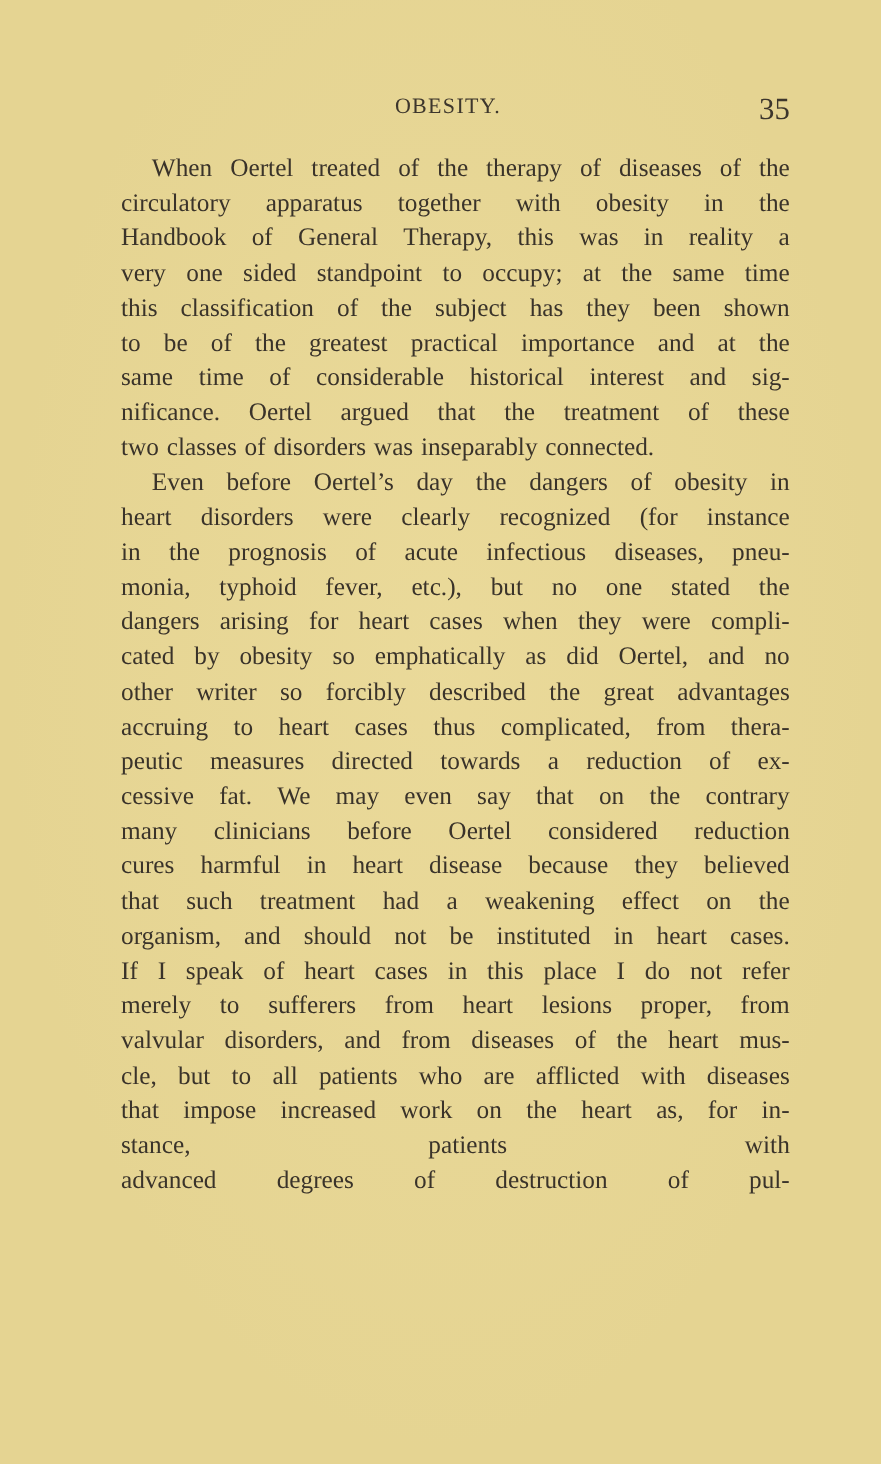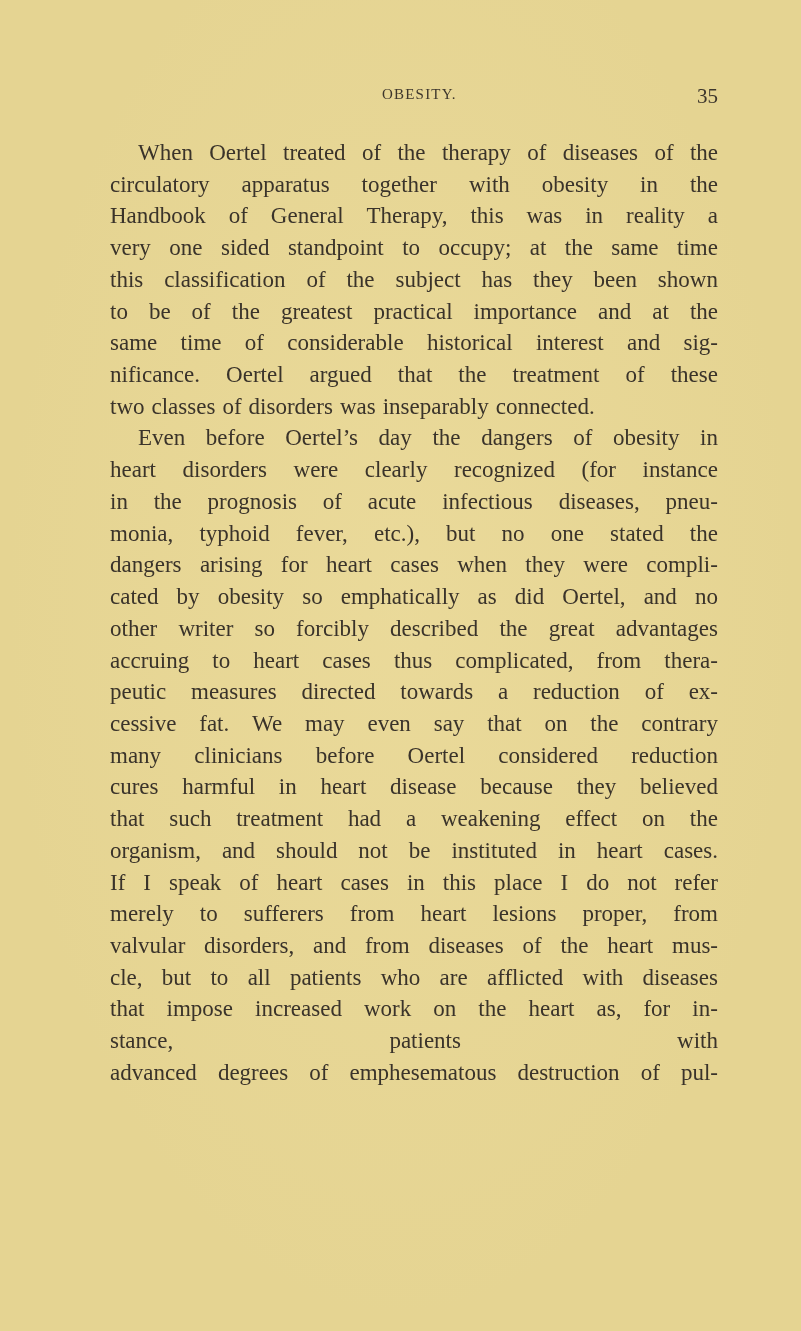--- a/index.html
+++ b/index.html
@@ -26,31 +26,31 @@
   }
   .running-head {
     position: absolute;
     top: 84px;
     left: 110px;
     width: 608px;
     height: 24px;
   }
   .running-title {
     position: absolute;
-    left: 272px;
+    left: 249px;
     top: 2px;
-    font-size: 15px;
+    font-size: 20px;
     letter-spacing: 1.2px;
     color: #3d362c;
   }
   .page-number {
     position: absolute;
     right: 0px;
     top: 0px;
-    font-size: 21px;
+    font-size: 28px;
     color: #3d362c;
   }
   .body-text {
     position: absolute;
     left: 110px;
     top: 137px;
     width: 608px;
   }
   
   .jline {
@@ -380,19 +380,18 @@
       </div>
       <div class="jline">
         <span>stance,</span>
         <span>patients</span>
         <span>with</span>
       </div>
       <div class="jline">
         <span>advanced</span>
         <span>degrees</span>
         <span>of</span>
-        <span>emphesematous</span>
         <span>destruction</span>
         <span>of</span>
         <span>pul-</span>
       </div>
     </div>
 </div>
 
 </body></html>

